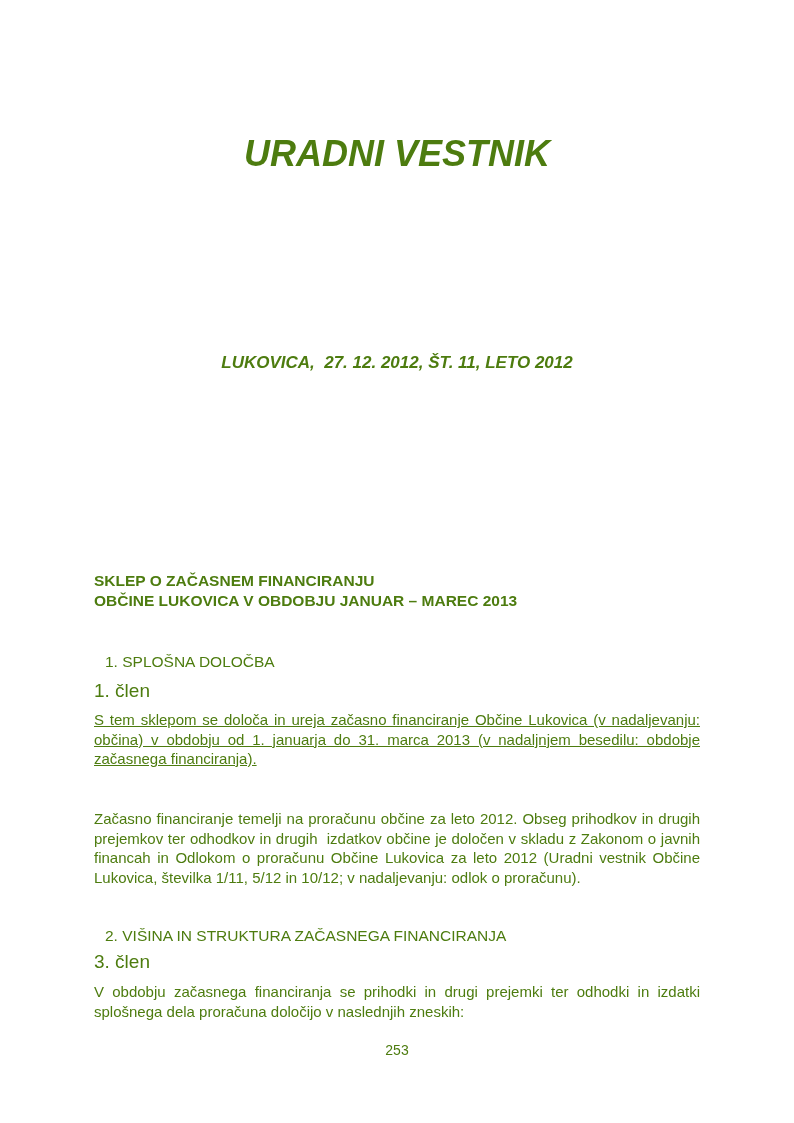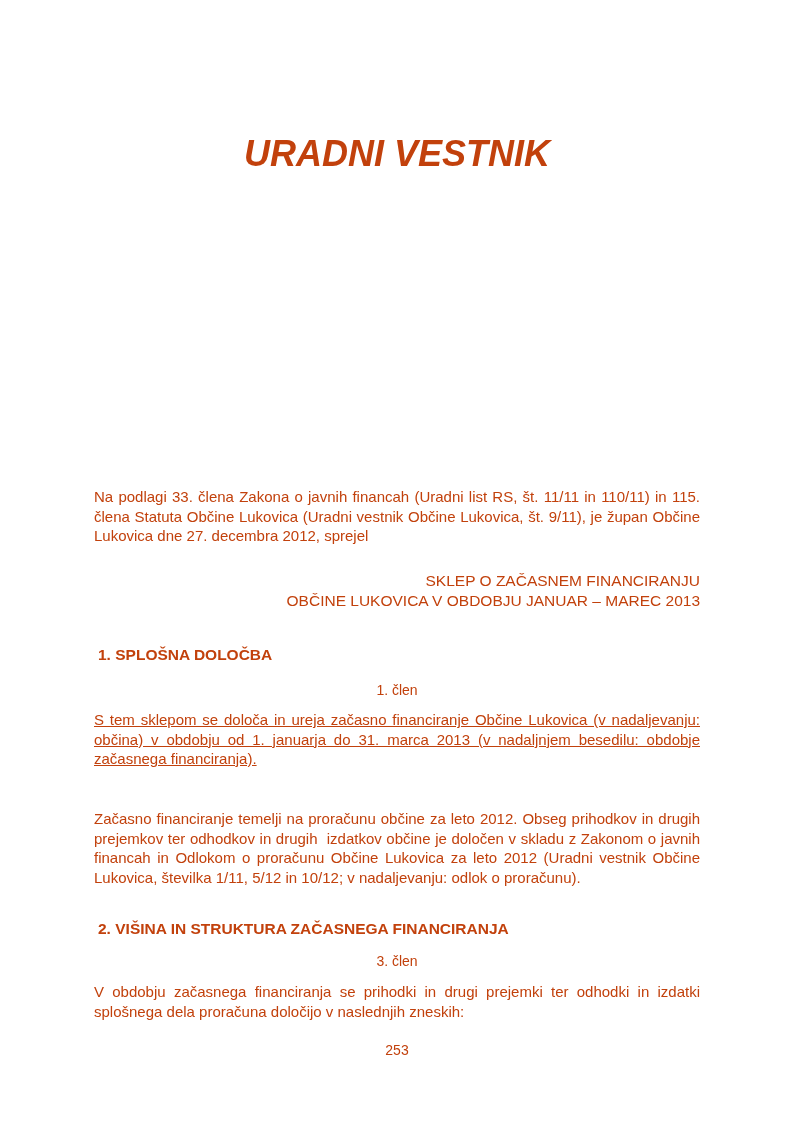--- a/index.html
+++ b/index.html
@@ -6,21 +6,21 @@
     margin: 0;
     padding: 0;
     background: #ffffff;
   }
   .page {
     position: relative;
     width: 794px;
     height: 1123px;
     margin: 0 auto;
     background: #ffffff;
-    color: #c2410c;
+    color: #4d7c0f;
     font-family: "Liberation Sans", sans-serif;
     overflow: hidden;
   }
   .block {
     position: absolute;
     left: 94px;
     width: 606px;
     margin: 0;
   }
   .masthead {
@@ -49,40 +49,40 @@
     font-style: italic;
   }
   .bodytext {
     font-size: 15px;
     line-height: 19.5px;
     text-align: justify;
   }
   .preamble    { top: 487px; }
   .decree-title {
     top: 571px;
-    text-align: right;
+    text-align: left;
     font-size: 15.5px;
-    font-weight: normal;
+    font-weight: bold;
     line-height: 20px;
   }
   .sec-heading {
     position: absolute;
     left: 94px;
     width: 606px;
-    margin: 4px;
+    margin: 11px;
     font-size: 15.5px;
-    font-weight: bold;
+    font-weight: normal;
     line-height: 19px;
     text-align: left;
   }
   .sec1 { top: 641px; }
   .sec2 { top: 915px; }
   .clen {
-    text-align: center;
-    font-size: 14px;
+    text-align: left;
+    font-size: 19px;
     line-height: 19px;
   }
   .a1-label { top: 681px; }
   .a1-body  { top: 710px; text-decoration: underline; }
   .a2-label { top: 780px; }
   .a2-body  { top: 809px; }
   .a3-label { top: 952px; }
   .a3-body  { top: 982px; }
   .pagenum {
     top: 1028px;
@@ -92,23 +92,23 @@
   }
 </style>
 </head>
 <body>
 
 <div class="page">
 
   <h1 class="block masthead line1">URADNI VESTNIK</h1>
 
 
+  <div class="block issue">LUKOVICA,&nbsp; 27. 12. 2012, ŠT. 11, LETO 2012</div>
 
 
-  <p class="block bodytext preamble">Na podlagi 33. člena Zakona o javnih financah (Uradni list RS, št. 11/11 in 110/11) in 115. člena Statuta Občine Lukovica (Uradni vestnik Občine Lukovica, št. 9/11), je župan Občine Lukovica dne 27. decembra 2012, sprejel</p>
 
   <div class="block decree-title">
     <div>SKLEP O ZAČASNEM FINANCIRANJU</div>
     <div>OBČINE LUKOVICA V OBDOBJU JANUAR – MAREC 2013</div>
   </div>
 
   <h2 class="sec-heading sec1">1. SPLOŠNA DOLOČBA</h2>
 
   <div class="block clen a1-label">1. člen</div>
 

